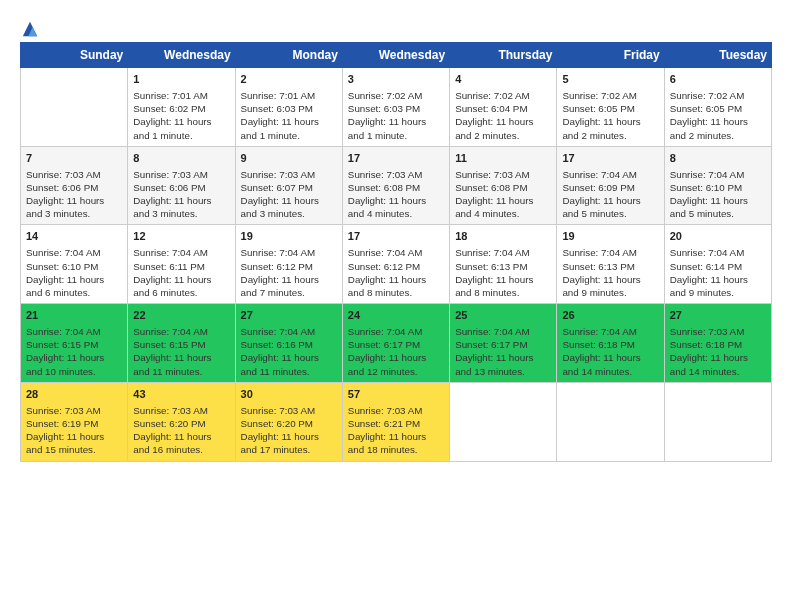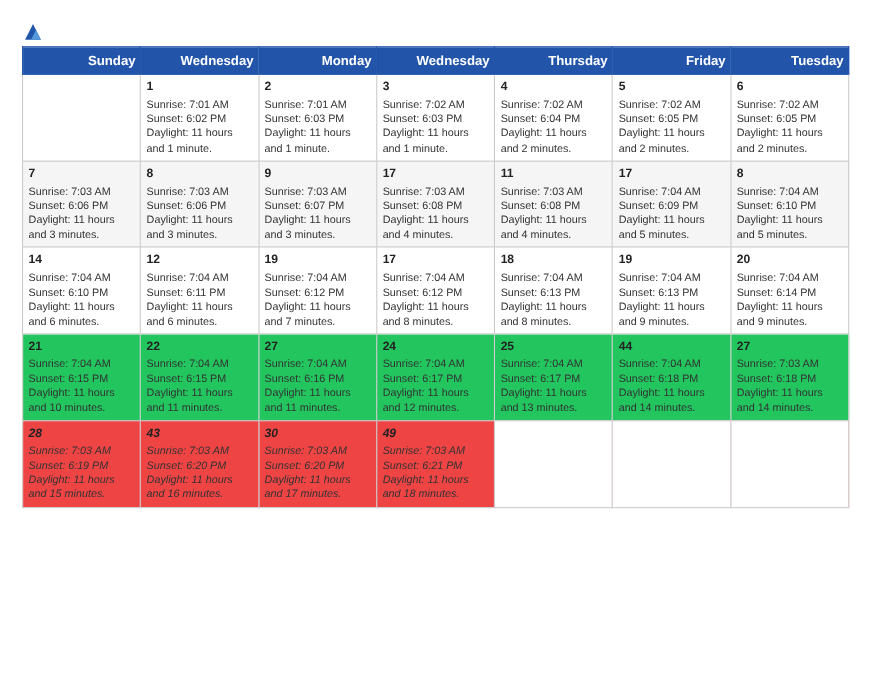--- a/index.html
+++ b/index.html
@@ -284,53 +284,53 @@
 Sunset: 6:17 PM
 Daylight: 11 hours and 12 minutes.</div>
           </td>
           <td>
             <span class="day-num">25</span>
             <div class="day-info" style="white-space: pre-line;">Sunrise: 7:04 AM
 Sunset: 6:17 PM
 Daylight: 11 hours and 13 minutes.</div>
           </td>
           <td>
-            <span class="day-num">44</span>
+            <span class="day-num">26</span>
             <div class="day-info" style="white-space: pre-line;">Sunrise: 7:04 AM
 Sunset: 6:18 PM
 Daylight: 11 hours and 14 minutes.</div>
           </td>
           <td>
             <span class="day-num">27</span>
             <div class="day-info" style="white-space: pre-line;">Sunrise: 7:03 AM
 Sunset: 6:18 PM
 Daylight: 11 hours and 14 minutes.</div>
           </td>
         </tr>
-        <tr style="background: #ef4444; font-style: italic;">
+        <tr style="background: #fde047;">
           <td>
             <span class="day-num">28</span>
             <div class="day-info" style="white-space: pre-line;">Sunrise: 7:03 AM
 Sunset: 6:19 PM
 Daylight: 11 hours and 15 minutes.</div>
           </td>
           <td>
             <span class="day-num">43</span>
             <div class="day-info" style="white-space: pre-line;">Sunrise: 7:03 AM
 Sunset: 6:20 PM
 Daylight: 11 hours and 16 minutes.</div>
           </td>
           <td>
             <span class="day-num">30</span>
             <div class="day-info" style="white-space: pre-line;">Sunrise: 7:03 AM
 Sunset: 6:20 PM
 Daylight: 11 hours and 17 minutes.</div>
           </td>
           <td>
-            <span class="day-num">49</span>
+            <span class="day-num">57</span>
             <div class="day-info" style="white-space: pre-line;">Sunrise: 7:03 AM
 Sunset: 6:21 PM
 Daylight: 11 hours and 18 minutes.</div>
           </td>
           <td class="empty-cell">&nbsp;</td>
           <td class="empty-cell">&nbsp;</td>
           <td class="empty-cell">&nbsp;</td>
         </tr>
       </tbody>
   </table>

